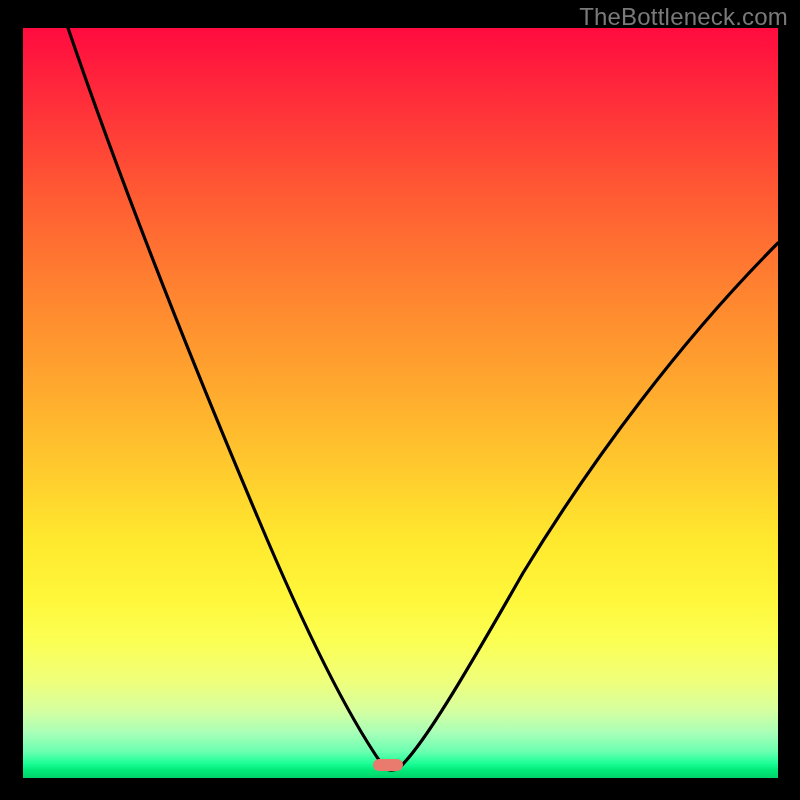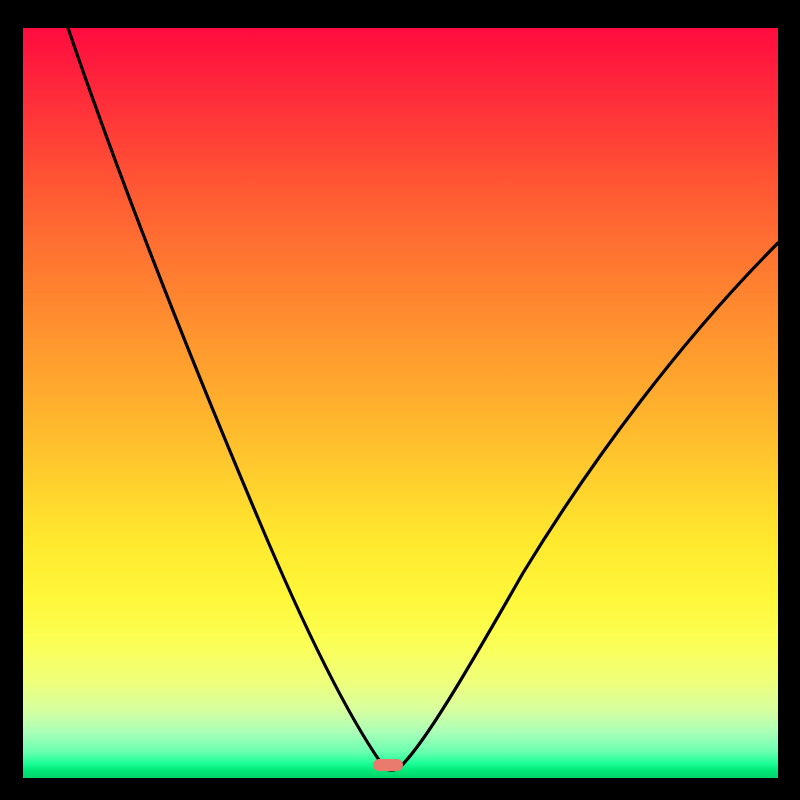--- a/index.html
+++ b/index.html
@@ -81,13 +81,14 @@
                C 110 190, 180 360, 235 490
                C 275 585, 320 680, 358 735
                C 362 742, 368 744, 376 740
                C 400 718, 440 650, 500 545
                C 570 430, 660 310, 755 215" fill="none" stroke="#000" stroke-width="3.2" stroke-linecap="round" stroke-linejoin="round"></path>
     </svg>
 
     <div class="marker" style="left:350px; top:731px;"></div>
   </div>
 
+  <div class="watermark">TheBottleneck.com</div>
 </div>
 
 </body></html>

